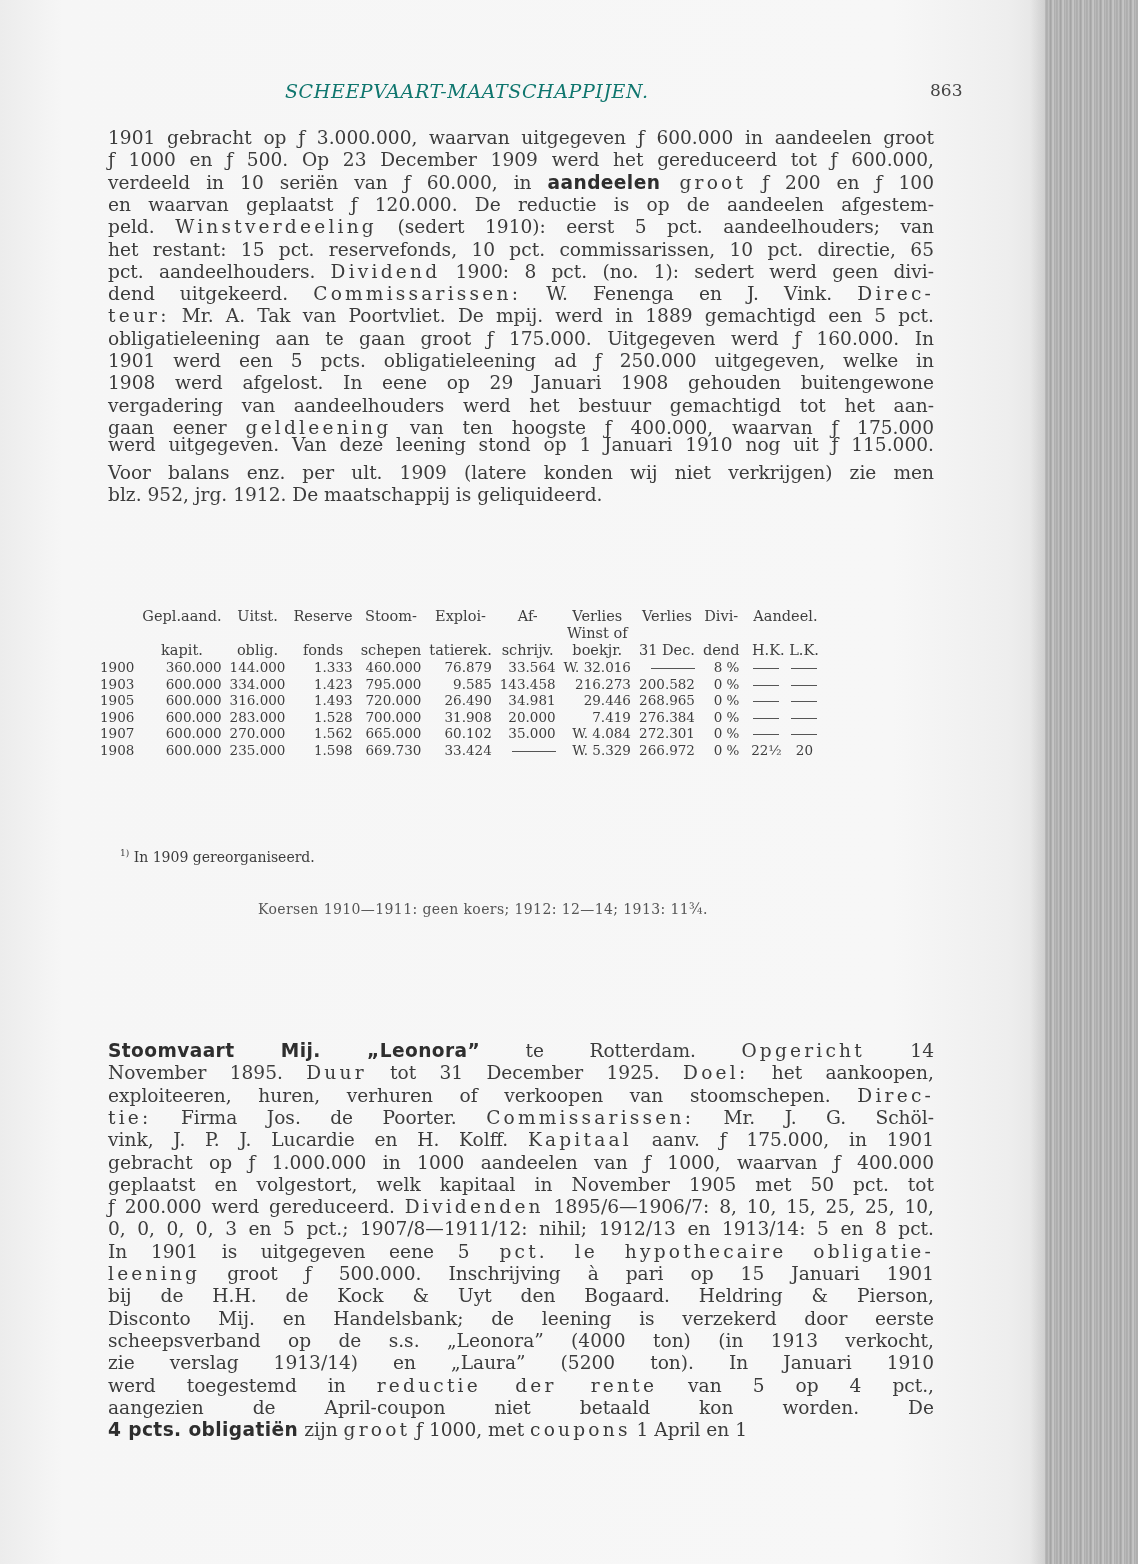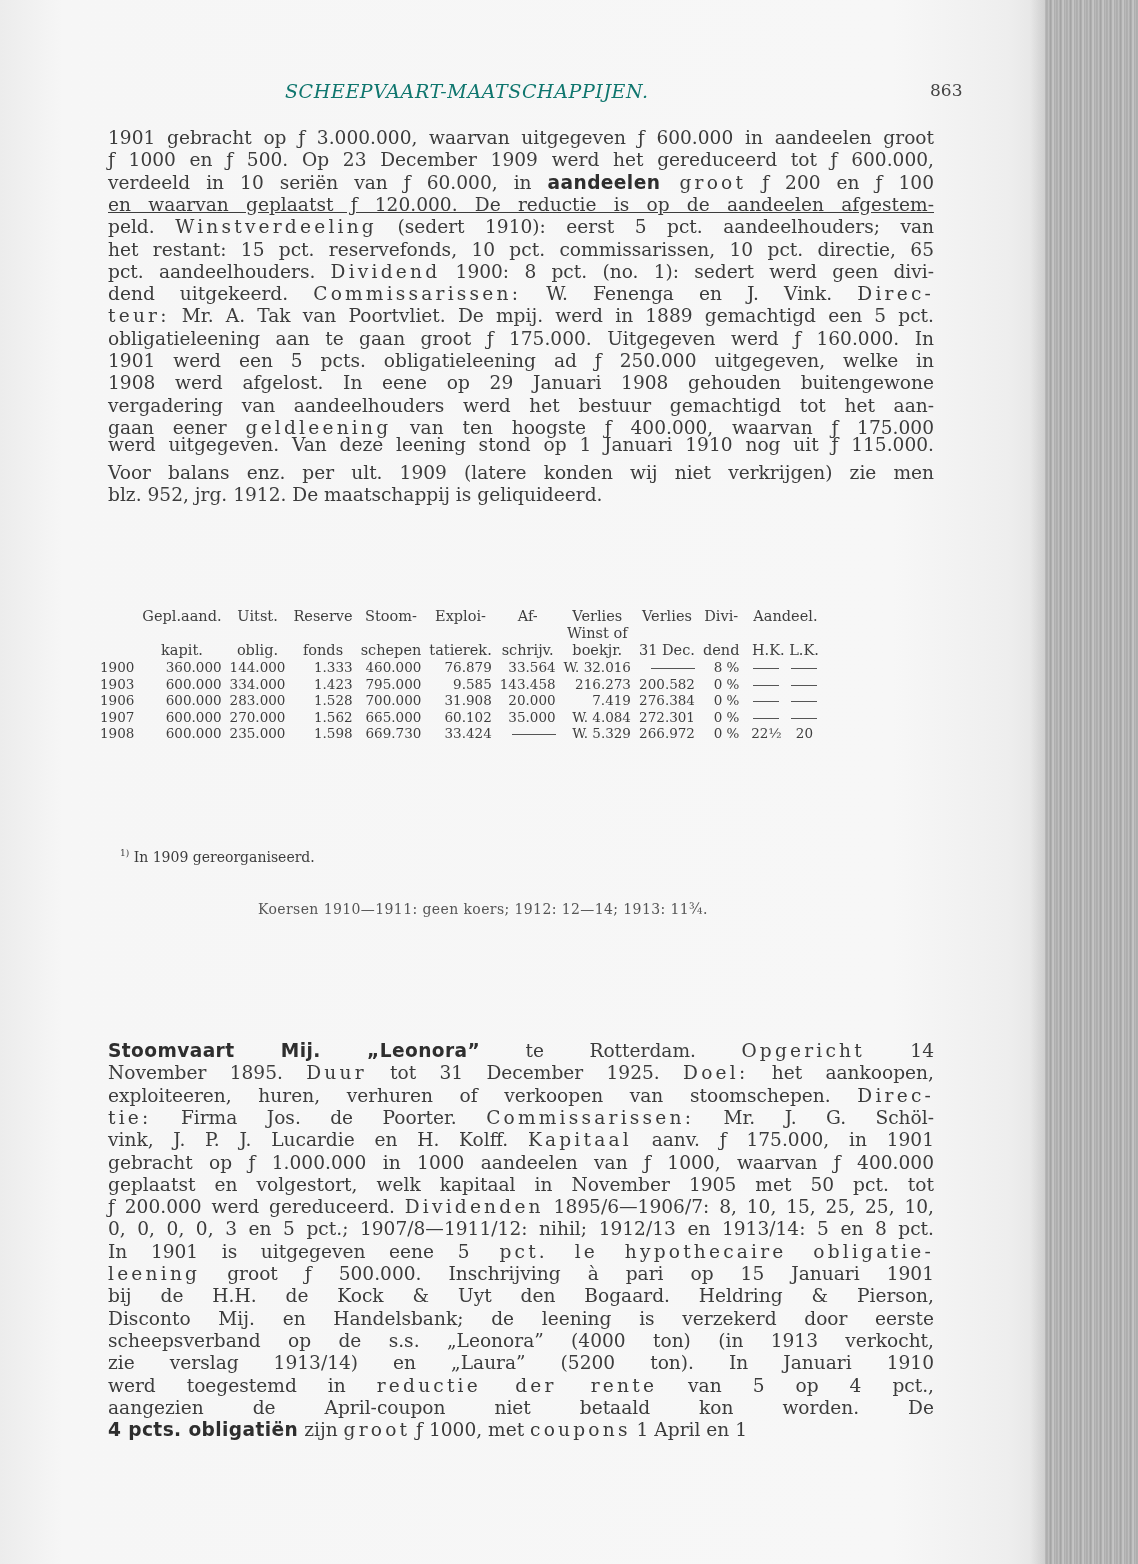--- a/index.html
+++ b/index.html
@@ -36,21 +36,21 @@
 <div class="edge-shade"></div>
 <div class="edge"></div>
 
 <div class="running-head">SCHEEPVAART-MAATSCHAPPIJEN.</div>
 <div class="page-no">863</div>
 
 <div id="section1">
     <div class="line" style="top: 127px;"><span>1901 gebracht op ƒ 3.000.000, waarvan uitgegeven ƒ 600.000 in aandeelen groot</span></div>
     <div class="line" style="top: 149.3px;"><span>ƒ 1000 en ƒ 500.  Op 23 December 1909 werd het gereduceerd tot ƒ 600.000,</span></div>
     <div class="line" style="top: 171.6px;"><span>verdeeld in 10 seriën van ƒ 60.000, in </span><span class="bold">aandeelen</span><span class="sp"> groot</span><span> ƒ 200 en ƒ 100</span></div>
-    <div class="line" style="top: 193.9px; text-decoration: underline;"><span>en waarvan geplaatst ƒ 120.000.  De reductie is op de aandeelen afgestem-</span></div>
+    <div class="line" style="top: 193.9px;"><span>en waarvan geplaatst ƒ 120.000.  De reductie is op de aandeelen afgestem-</span></div>
     <div class="line" style="top: 216.2px;"><span>peld.  </span><span class="sp">Winstverdeeling</span><span> (sedert 1910): eerst 5 pct. aandeelhouders; van</span></div>
     <div class="line" style="top: 238.5px;"><span>het restant: 15 pct. reservefonds, 10 pct. commissarissen, 10 pct. directie, 65</span></div>
     <div class="line" style="top: 260.8px;"><span>pct. aandeelhouders.   </span><span class="sp">Dividend</span><span> 1900: 8 pct. (no. 1): sedert werd geen divi-</span></div>
     <div class="line" style="top: 283.1px;"><span>dend uitgekeerd. </span><span class="sp">Commissarissen:</span><span> W. Fenenga en J. Vink.   </span><span class="sp">Direc-</span></div>
     <div class="line" style="top: 305.4px;"><span class="sp">teur:</span><span> Mr. A. Tak van Poortvliet. De mpij. werd in 1889 gemachtigd een 5 pct.</span></div>
     <div class="line" style="top: 327.7px;"><span>obligatieleening aan te gaan groot ƒ 175.000.  Uitgegeven werd ƒ 160.000.  In</span></div>
     <div class="line" style="top: 350px;"><span>1901 werd een 5 pcts. obligatieleening ad ƒ 250.000 uitgegeven, welke in</span></div>
     <div class="line" style="top: 372.3px;"><span>1908 werd afgelost.  In eene op 29 Januari 1908 gehouden buitengewone</span></div>
     <div class="line" style="top: 394.6px;"><span>vergadering van aandeelhouders werd het bestuur gemachtigd tot het aan-</span></div>
     <div class="line" style="top: 416.9px;"><span>gaan eener </span><span class="sp">geldleening</span><span> van ten hoogste ƒ 400.000, waarvan ƒ 175.000</span></div>
@@ -118,20 +118,33 @@
       <tr>
         <td class="year">1903</td>
         <td>600.000</td>
         <td>334.000</td>
         <td>1.423</td>
         <td>795.000</td>
         <td>9.585</td>
         <td>143.458</td>
         <td>216.273</td>
         <td>200.582</td>
+        <td>0 %</td>
+        <td class="c"><span style="display: inline-block; width: 38px; text-align: center;"><span class="dash s"></span></span><span style="display: inline-block; width: 38px; text-align: center;"><span class="dash s"></span></span></td>
+      </tr>
+      <tr>
+        <td class="year">1905</td>
+        <td>600.000</td>
+        <td>316.000</td>
+        <td>1.493</td>
+        <td>720.000</td>
+        <td>26.490</td>
+        <td>34.981</td>
+        <td>29.446</td>
+        <td>268.965</td>
         <td>0 %</td>
         <td class="c"><span style="display: inline-block; width: 38px; text-align: center;"><span class="dash s"></span></span><span style="display: inline-block; width: 38px; text-align: center;"><span class="dash s"></span></span></td>
       </tr>
       <tr>
         <td class="year">1906</td>
         <td>600.000</td>
         <td>283.000</td>
         <td>1.528</td>
         <td>700.000</td>
         <td>31.908</td>

